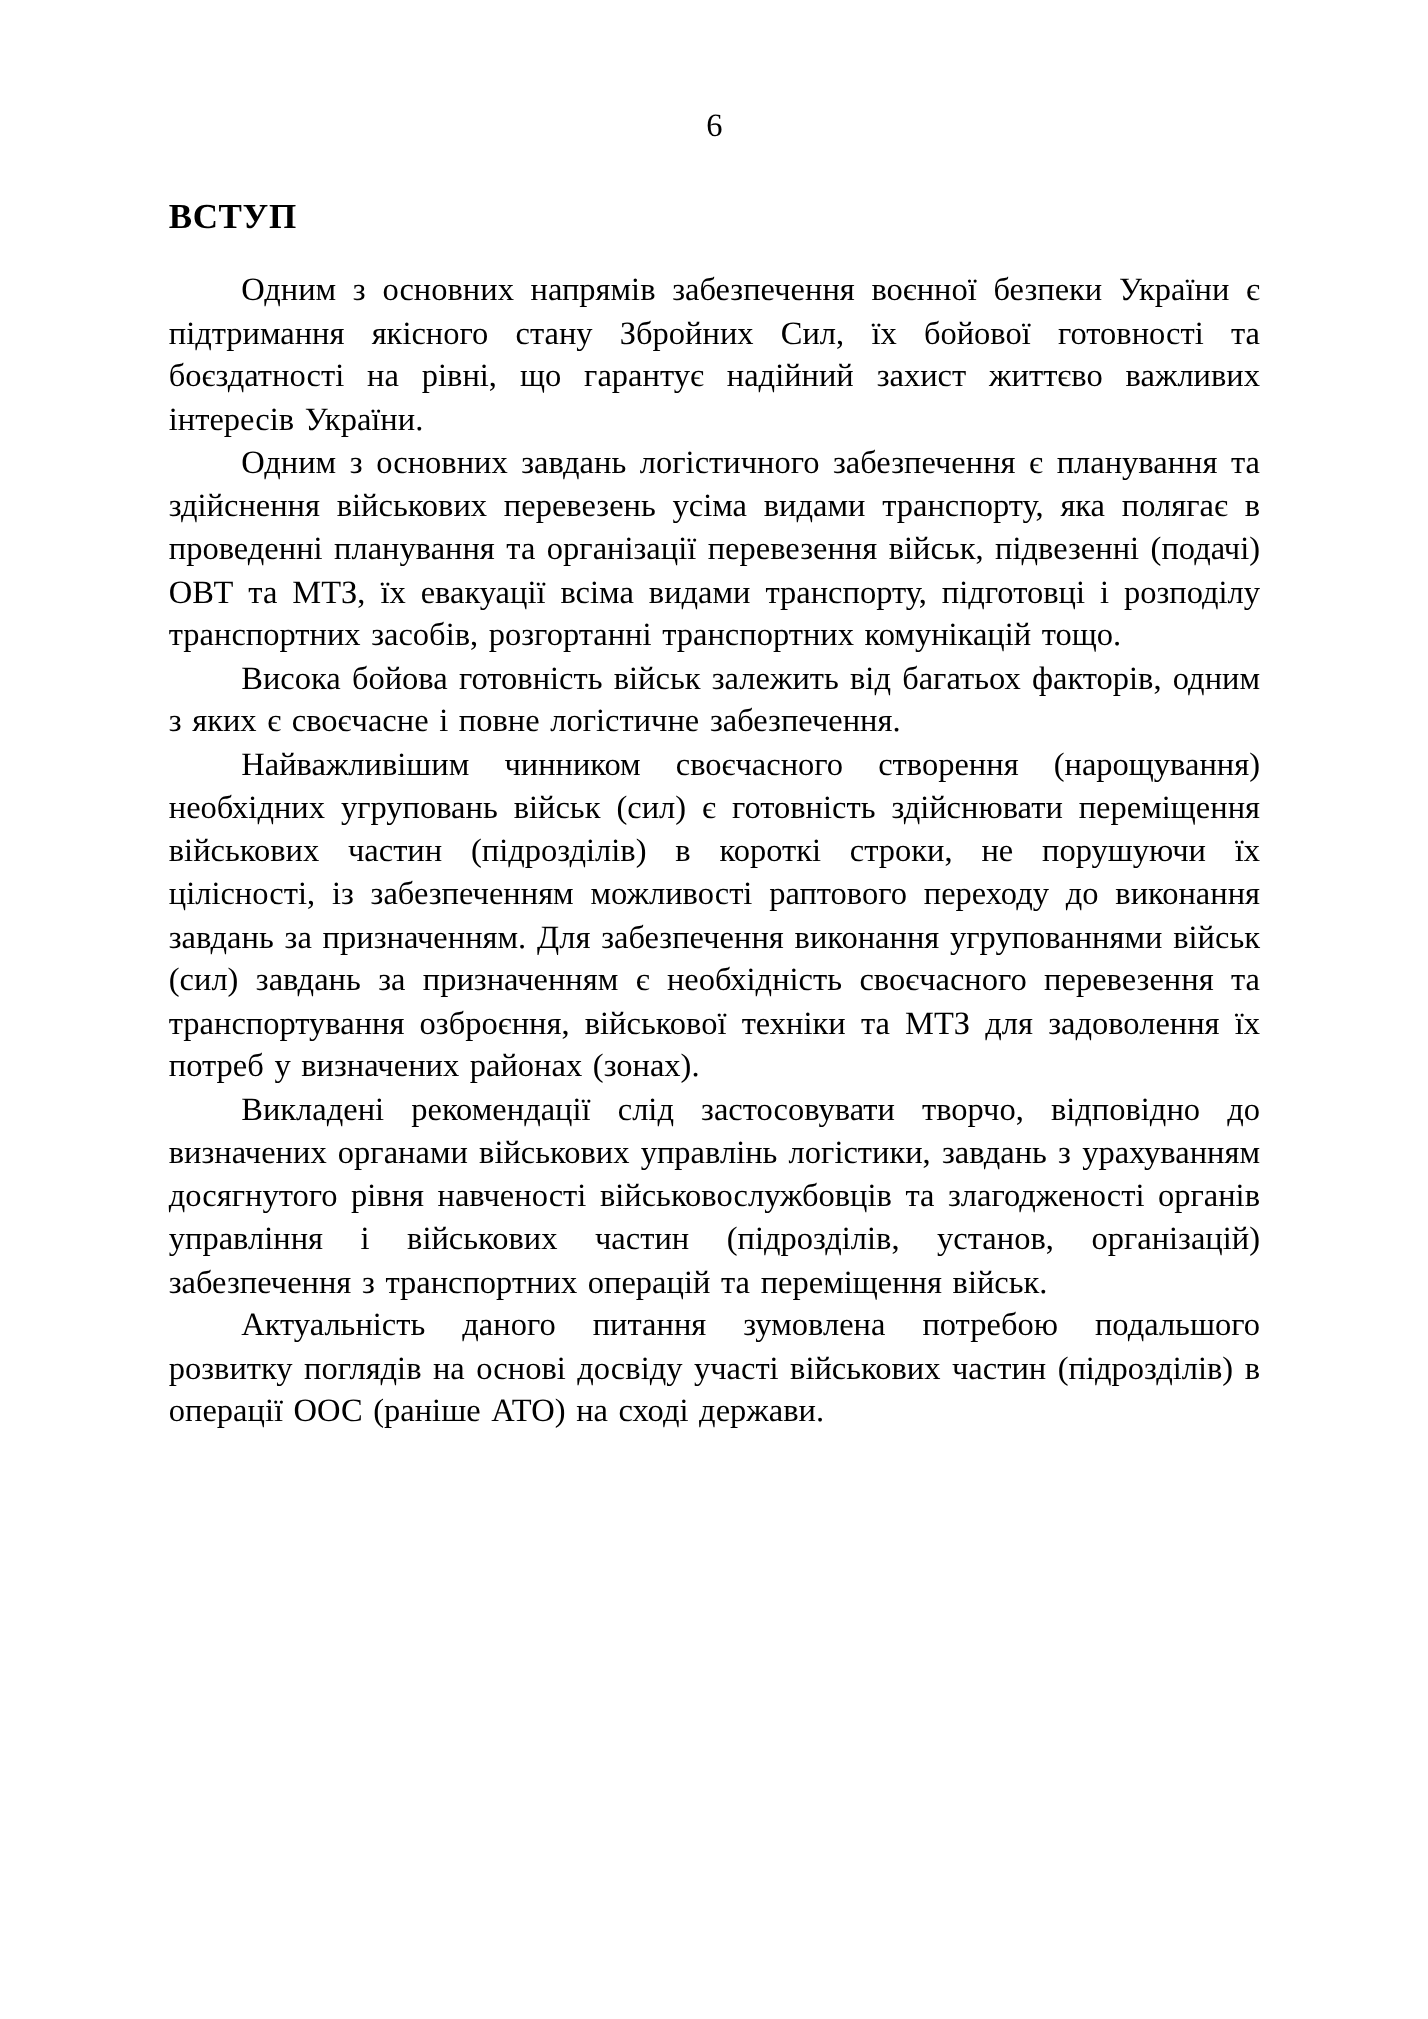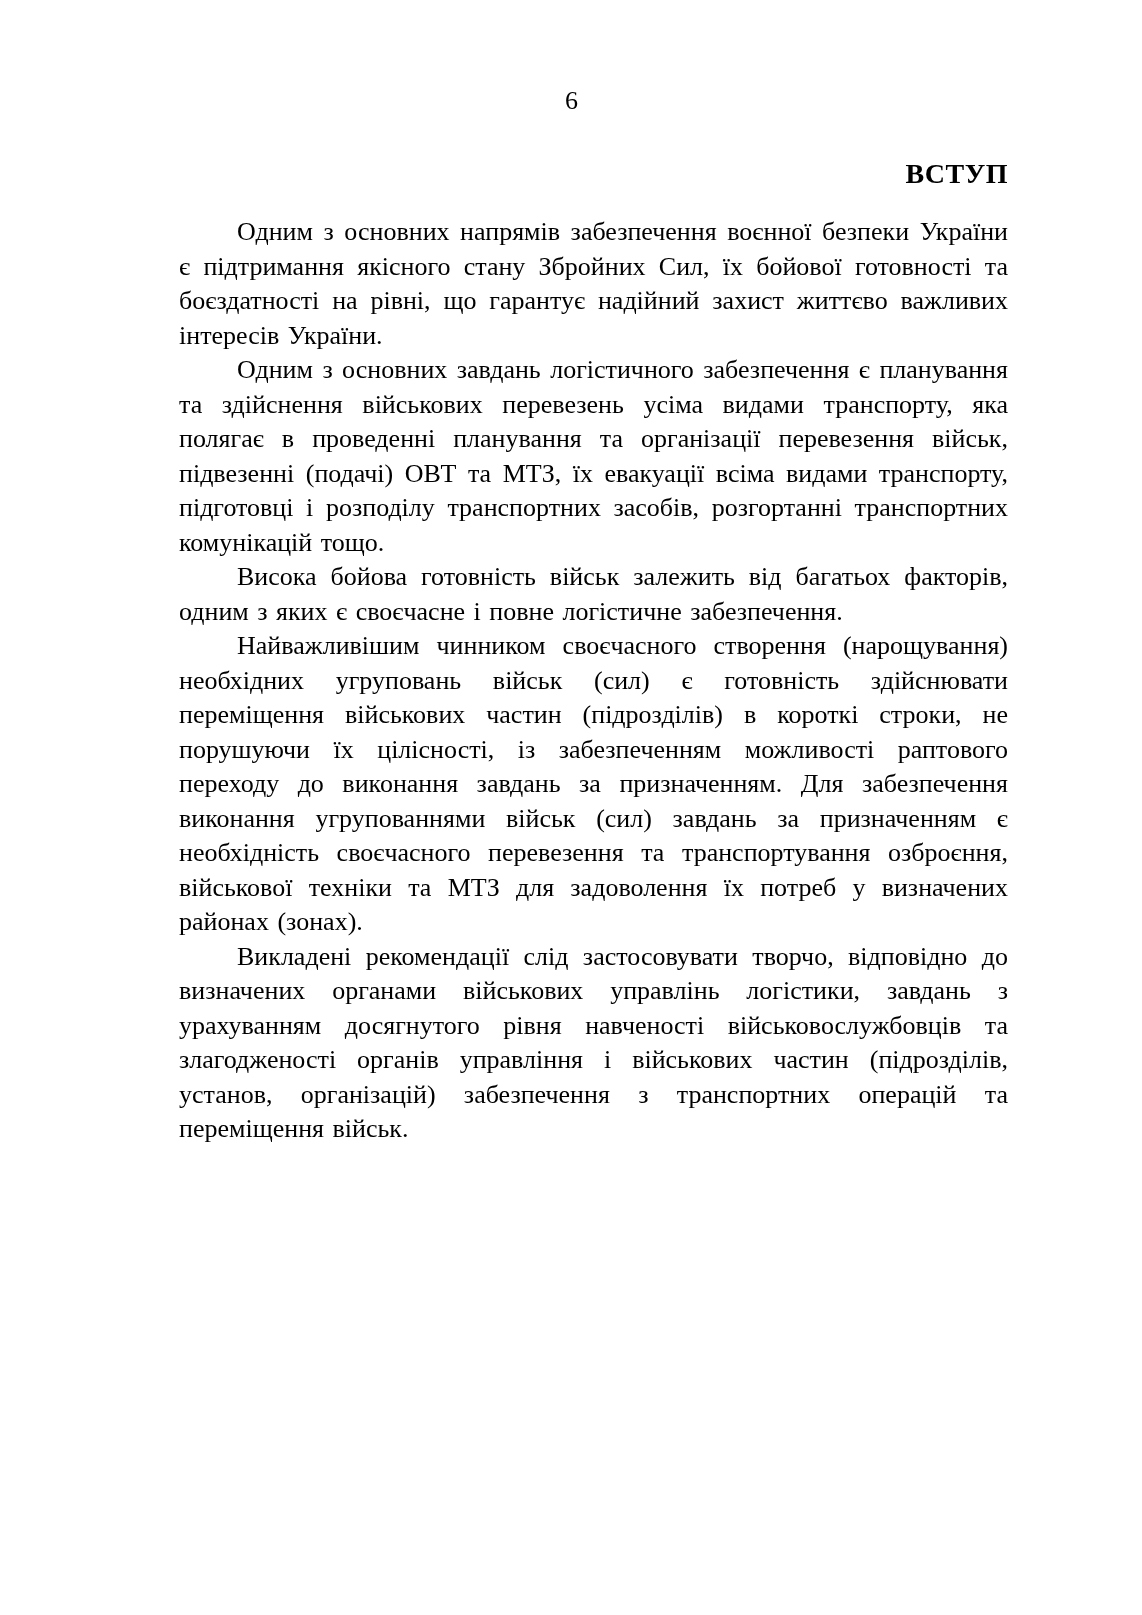--- a/index.html
+++ b/index.html
@@ -18,29 +18,28 @@
     padding: 88px 134px 0 135px;
     overflow: hidden;
   }
   .page-number {
     text-align: center;
     font-size: 26px;
     line-height: 1;
   }
   .doc-title {
     margin: 46px 0 0 0;
-    text-align: right;
+    text-align: left;
     font-size: 28px;
     font-weight: bold;
     line-height: 1;
     letter-spacing: 0.5px;
   }
   .body-text {
     margin-top: 27px;
-    margin-left: 44px;
   }
   .body-text p {
     margin: 0;
     font-size: 26px;
     line-height: 34.5px;
     text-align: justify;
     text-align-last: left;
     text-indent: 58px;
     word-spacing: 2px;
   }
@@ -52,14 +51,15 @@
   <div class="page-number">6</div>
 
   <h1 class="doc-title">ВСТУП</h1>
 
   <div class="body-text">
     <p>Одним з основних напрямів забезпечення воєнної безпеки України є підтримання якісного стану Збройних Сил, їх бойової готовності та боєздатності на рівні, що гарантує надійний захист життєво важливих інтересів України.</p>
     <p>Одним з основних завдань логістичного забезпечення є  планування та здійснення військових перевезень усіма видами транспорту, яка полягає в проведенні планування та організації перевезення військ, підвезенні (подачі) ОВТ та МТЗ, їх евакуації всіма видами транспорту, підготовці і розподілу транспортних засобів, розгортанні транспортних комунікацій тощо.</p>
     <p>Висока бойова готовність військ залежить від багатьох факторів, одним з яких є своєчасне і повне логістичне забезпечення.</p>
     <p>Найважливішим чинником своєчасного створення (нарощування) необхідних угруповань військ (сил) є готовність здійснювати переміщення військових частин (підрозділів) в короткі строки, не порушуючи їх цілісності, із забезпеченням можливості раптового переходу до виконання завдань за призначенням. Для забезпечення виконання угрупованнями військ (сил) завдань за призначенням є необхідність своєчасного перевезення та транспортування озброєння, військової техніки та МТЗ для задоволення їх потреб у визначених районах (зонах).</p>
     <p>Викладені рекомендації слід застосовувати творчо, відповідно до визначених органами військових управлінь логістики, завдань з урахуванням досягнутого рівня навченості військовослужбовців та злагодженості органів управління і військових частин (підрозділів, установ, організацій) забезпечення з транспортних операцій та переміщення військ.</p>
+    <p>Актуальність даного питання зумовлена потребою подальшого розвитку поглядів на основі досвіду участі військових частин (підрозділів) в операції ООС (раніше АТО) на сході держави.</p>
   </div>
 </div>
 
 </body></html>

